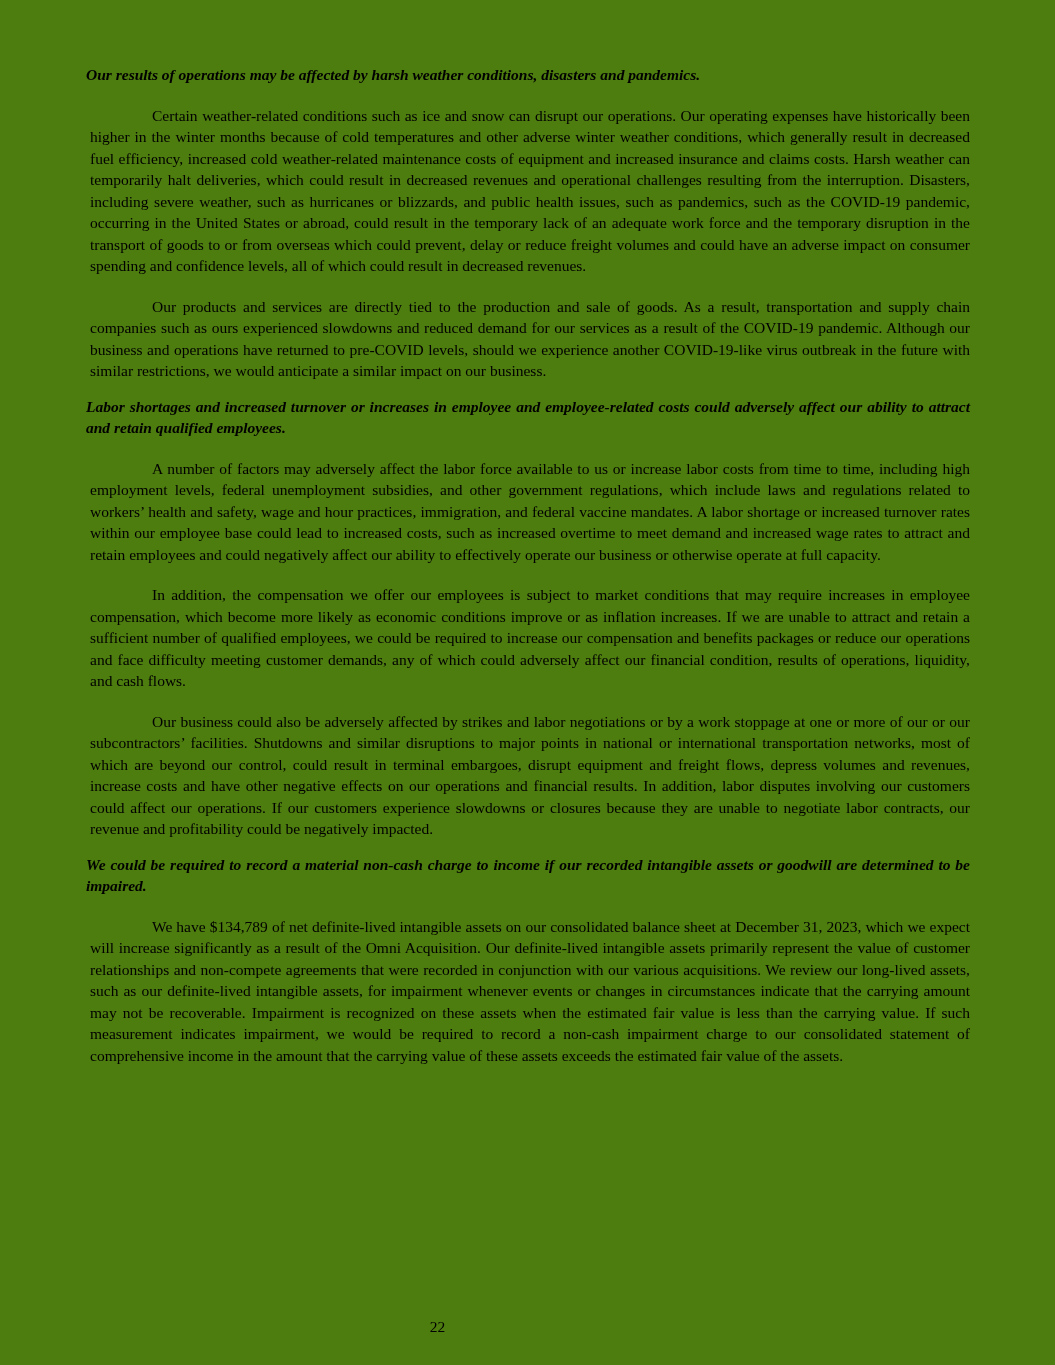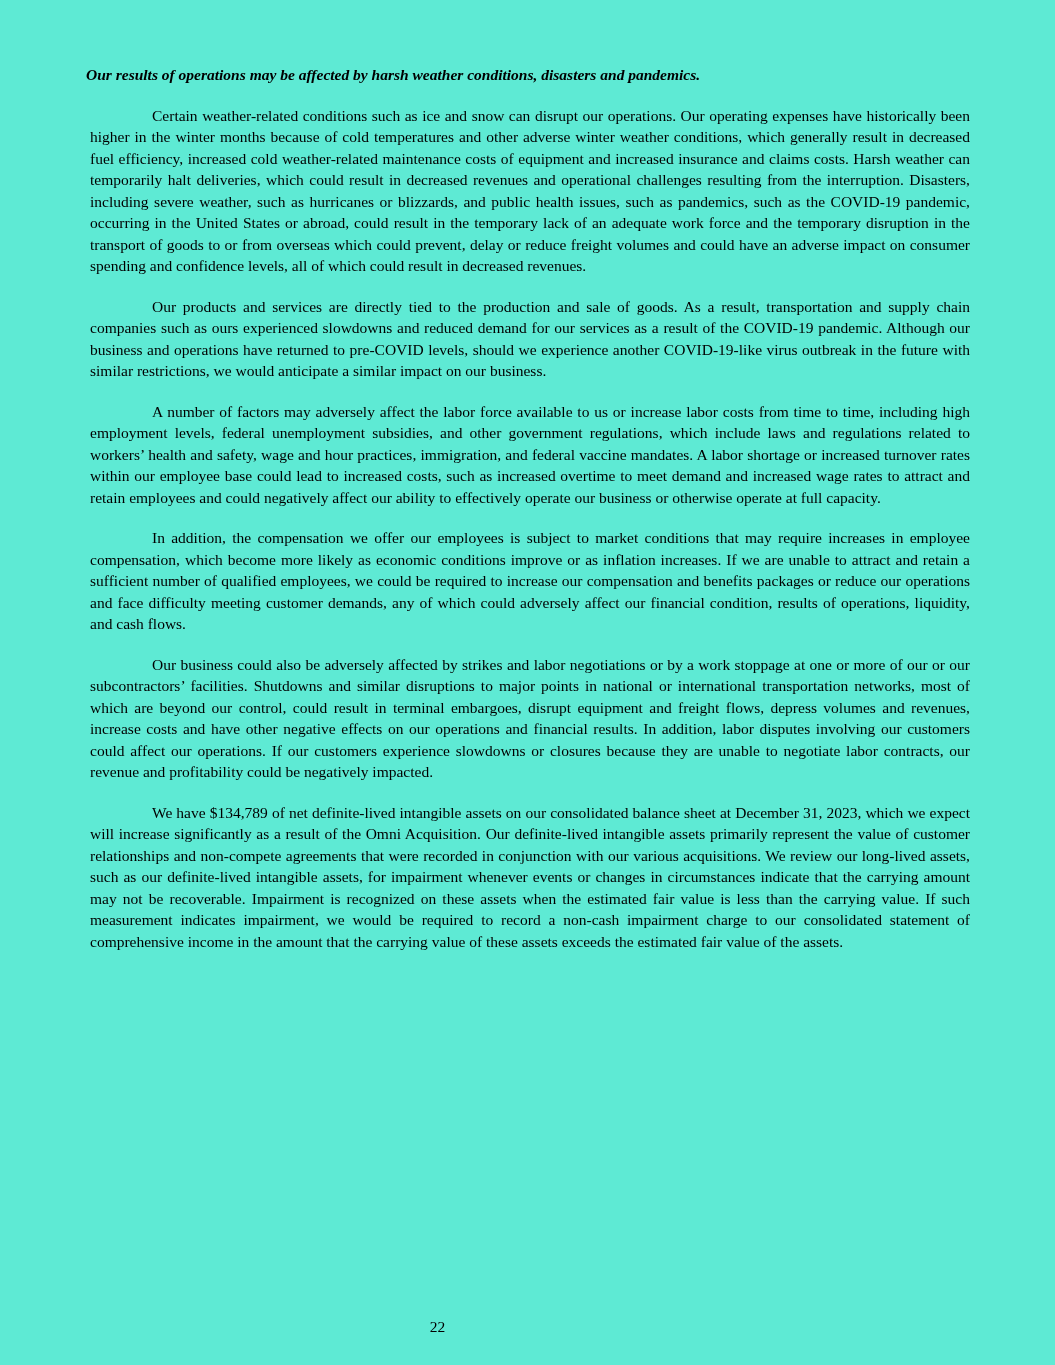--- a/index.html
+++ b/index.html
@@ -5,21 +5,21 @@
   html, body {
     margin: 0;
     padding: 0;
     background: #ffffff;
   }
   .page {
     position: relative;
     width: 1055px;
     height: 1365px;
     margin: 0 auto;
-    background: #5eead4;
+    background: #4d7c0f;
     box-sizing: border-box;
     padding: 64px 85px 0 86px;
     font-family: "Liberation Serif", "DejaVu Serif", serif;
     font-size: 15.5px;
     line-height: 21.5px;
     color: #000000;
     overflow: hidden;
   }
   .risk-heading {
     font-size: 15.5px;
@@ -52,26 +52,28 @@
 
 <div class="page">
 
   <section>
     <h2 class="risk-heading first">Our results of operations may be affected by harsh weather conditions, disasters and pandemics.</h2>
     <p class="body-para">Certain weather-related conditions such as ice and snow can disrupt our operations. Our operating expenses have historically been higher in the winter months because of cold temperatures and other adverse winter weather conditions, which generally result in decreased fuel efficiency, increased cold weather-related maintenance costs of equipment and increased insurance and claims costs. Harsh weather can temporarily halt deliveries, which could result in decreased revenues and operational challenges resulting from the interruption. Disasters, including severe weather, such as hurricanes or blizzards, and public health issues, such as pandemics, such as the COVID-19 pandemic, occurring in the United States or abroad, could result in the temporary lack of an adequate work force and the temporary disruption in the transport of goods to or from overseas which could prevent, delay or reduce freight volumes and could have an adverse impact on consumer spending and confidence levels, all of which could result in decreased revenues.</p>
     <p class="body-para">Our products and services are directly tied to the production and sale of goods. As a result, transportation and supply chain companies such as ours experienced slowdowns and reduced demand for our services as a result of the COVID-19 pandemic. Although our business and operations have returned to pre-COVID levels, should we experience another COVID-19-like virus outbreak in the future with similar restrictions, we would anticipate a similar impact on our business.</p>
   </section>
 
   <section>
+    <h2 class="risk-heading">Labor shortages and increased turnover or increases in employee and employee-related costs could adversely affect our ability to attract and retain qualified employees.</h2>
     <p class="body-para">A number of factors may adversely affect the labor force available to us or increase labor costs from time to time, including high employment levels, federal unemployment subsidies, and other government regulations, which include laws and regulations related to workers’ health and safety, wage and hour practices, immigration, and federal vaccine mandates. A labor shortage or increased turnover rates within our employee base could lead to increased costs, such as increased overtime to meet demand and increased wage rates to attract and retain employees and could negatively affect our ability to effectively operate our business or otherwise operate at full capacity.</p>
     <p class="body-para">In addition, the compensation we offer our employees is subject to market conditions that may require increases in employee compensation, which become more likely as economic conditions improve or as inflation increases. If we are unable to attract and retain a sufficient number of qualified employees, we could be required to increase our compensation and benefits packages or reduce our operations and face difficulty meeting customer demands, any of which could adversely affect our financial condition, results of operations, liquidity, and cash flows.</p>
     <p class="body-para">Our business could also be adversely affected by strikes and labor negotiations or by a work stoppage at one or more of our or our subcontractors’ facilities. Shutdowns and similar disruptions to major points in national or international transportation networks, most of which are beyond our control, could result in terminal embargoes, disrupt equipment and freight flows, depress volumes and revenues, increase costs and have other negative effects on our operations and financial results. In addition, labor disputes involving our customers could affect our operations. If our customers experience slowdowns or closures because they are unable to negotiate labor contracts, our revenue and profitability could be negatively impacted.</p>
   </section>
 
   <section>
+    <h2 class="risk-heading">We could be required to record a material non-cash charge to income if our recorded intangible assets or goodwill are determined to be impaired.</h2>
     <p class="body-para">We have $134,789 of net definite-lived intangible assets on our consolidated balance sheet at December 31, 2023, which we expect will increase significantly as a result of the Omni Acquisition. Our definite-lived intangible assets primarily represent the value of customer relationships and non-compete agreements that were recorded in conjunction with our various acquisitions. We review our long-lived assets, such as our definite-lived intangible assets, for impairment whenever events or changes in circumstances indicate that the carrying amount may not be recoverable. Impairment is recognized on these assets when the estimated fair value is less than the carrying value. If such measurement indicates impairment, we would be required to record a non-cash impairment charge to our consolidated statement of comprehensive income in the amount that the carrying value of these assets exceeds the estimated fair value of the assets.</p>
   </section>
 
   <footer class="page-footer">
     <span>22</span>
   </footer>
 
 </div>
 
 </body></html>

